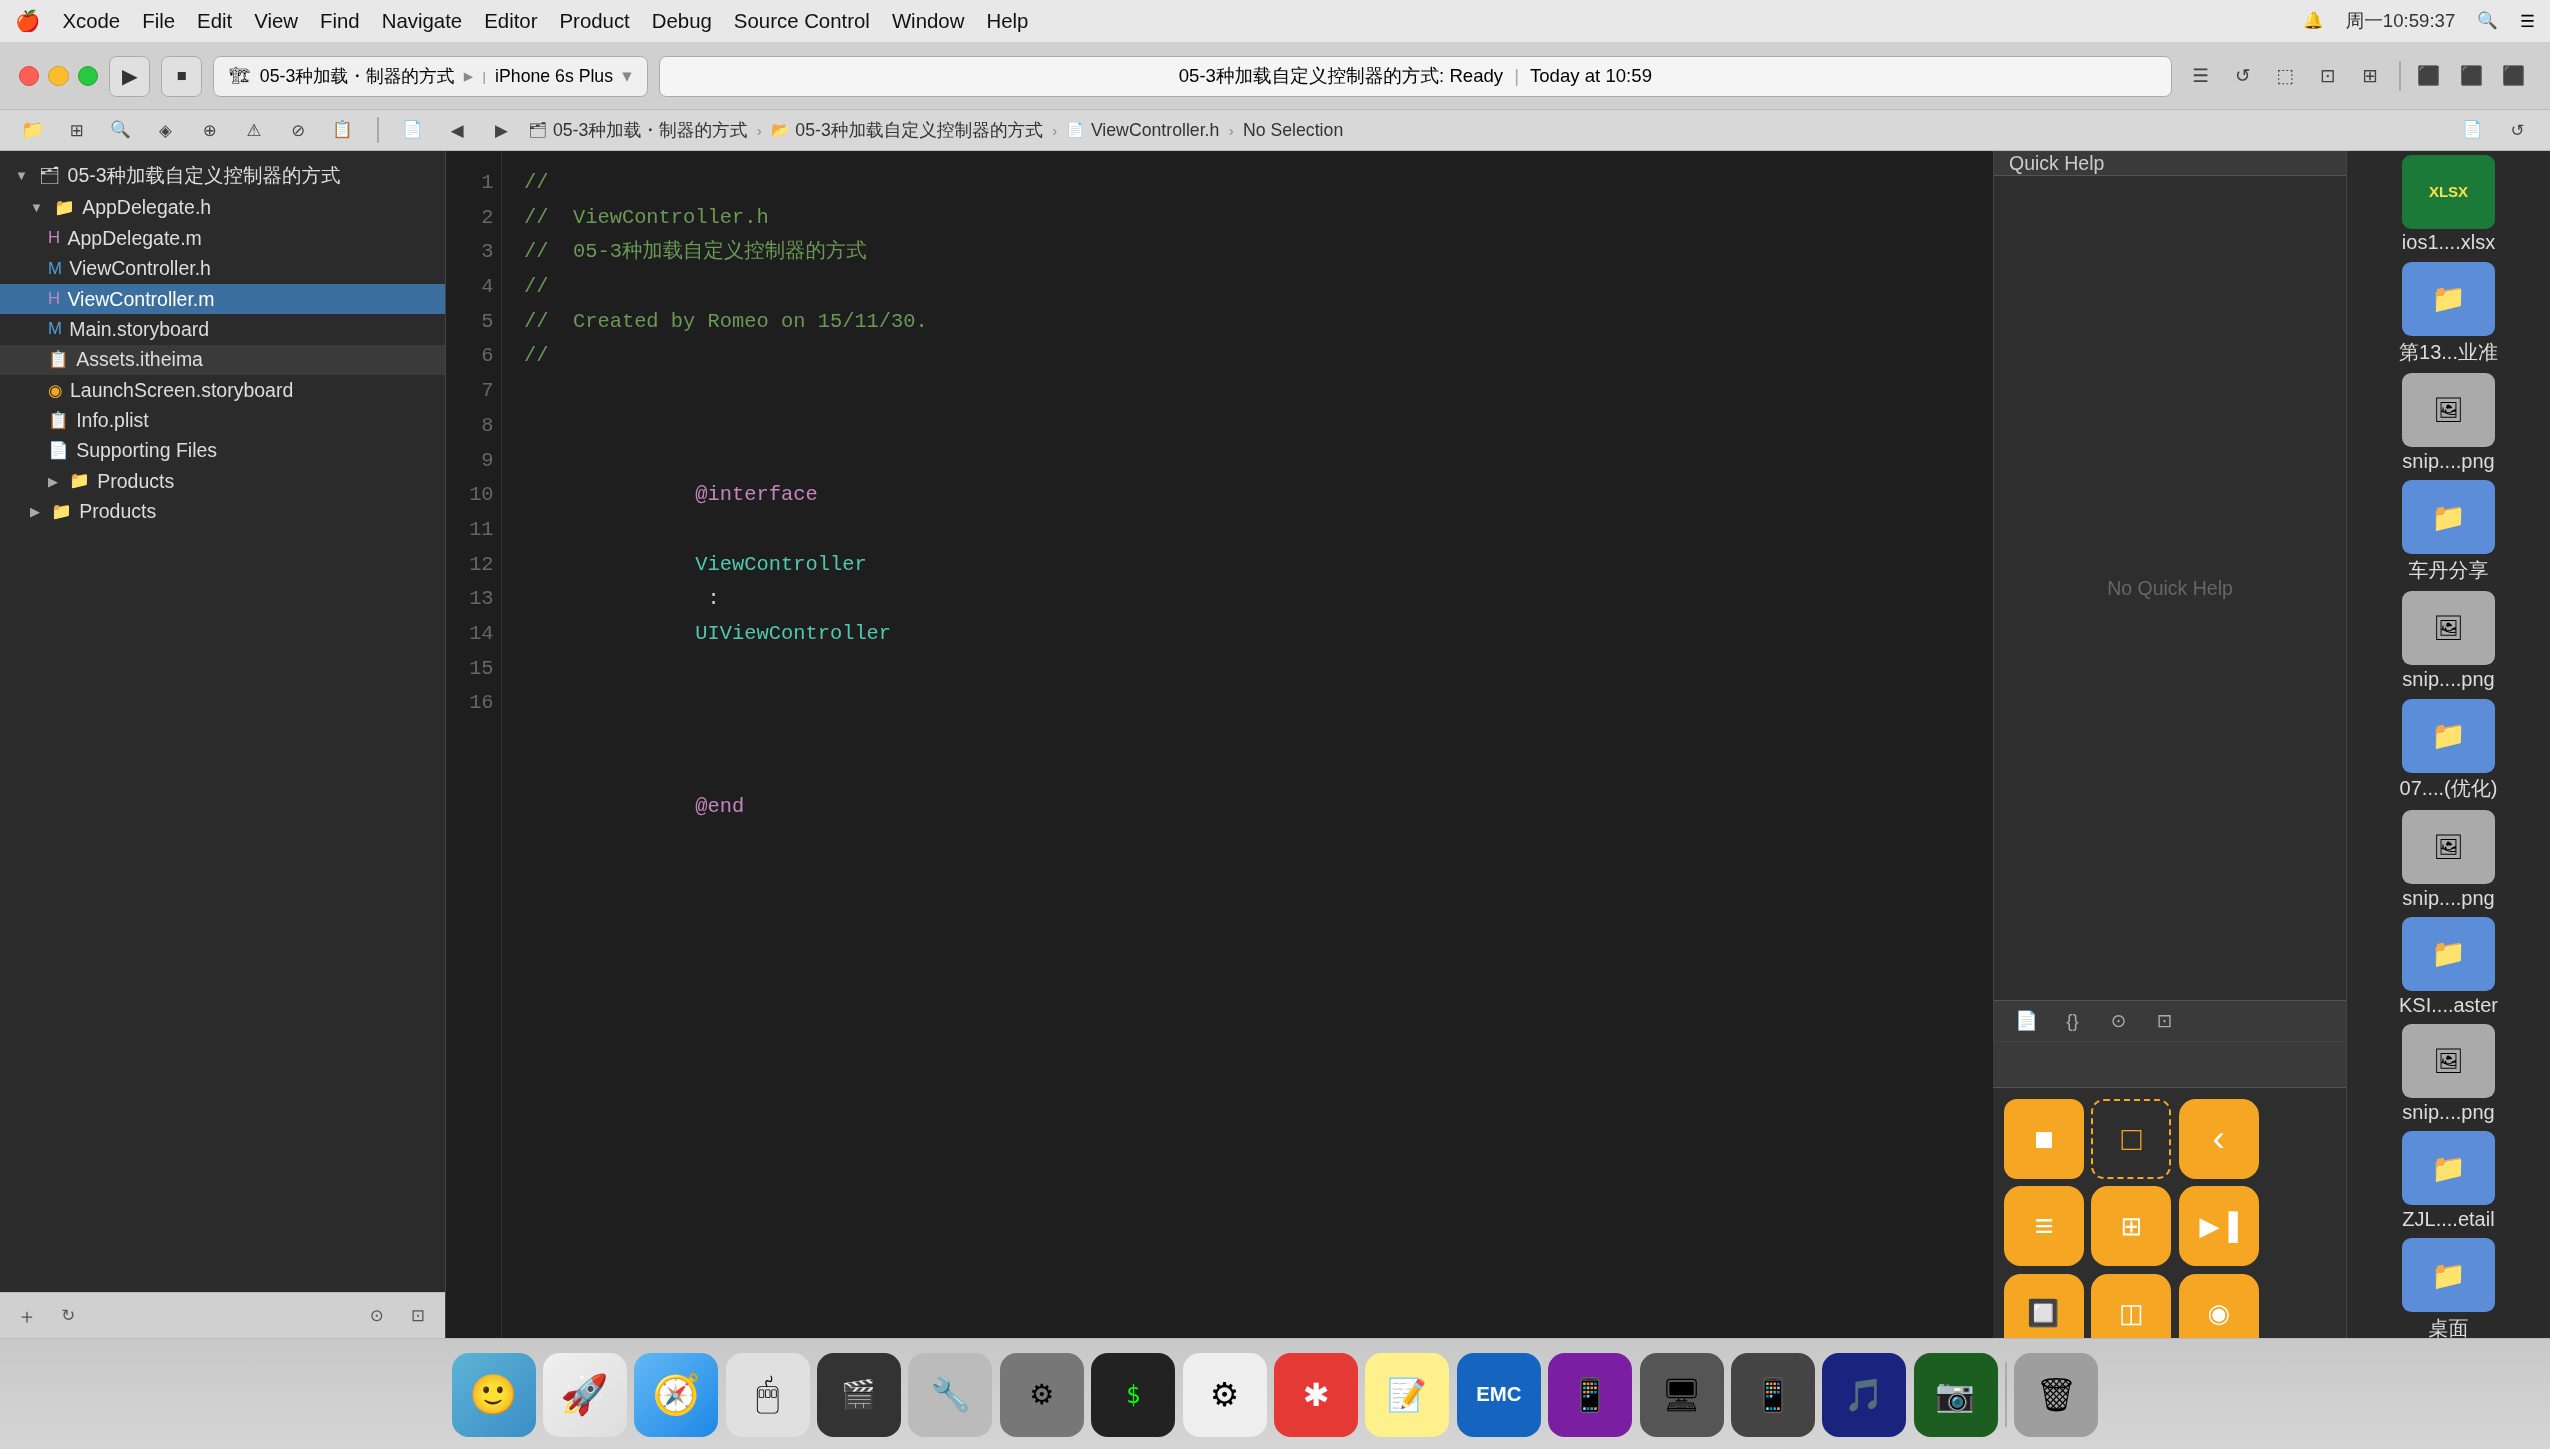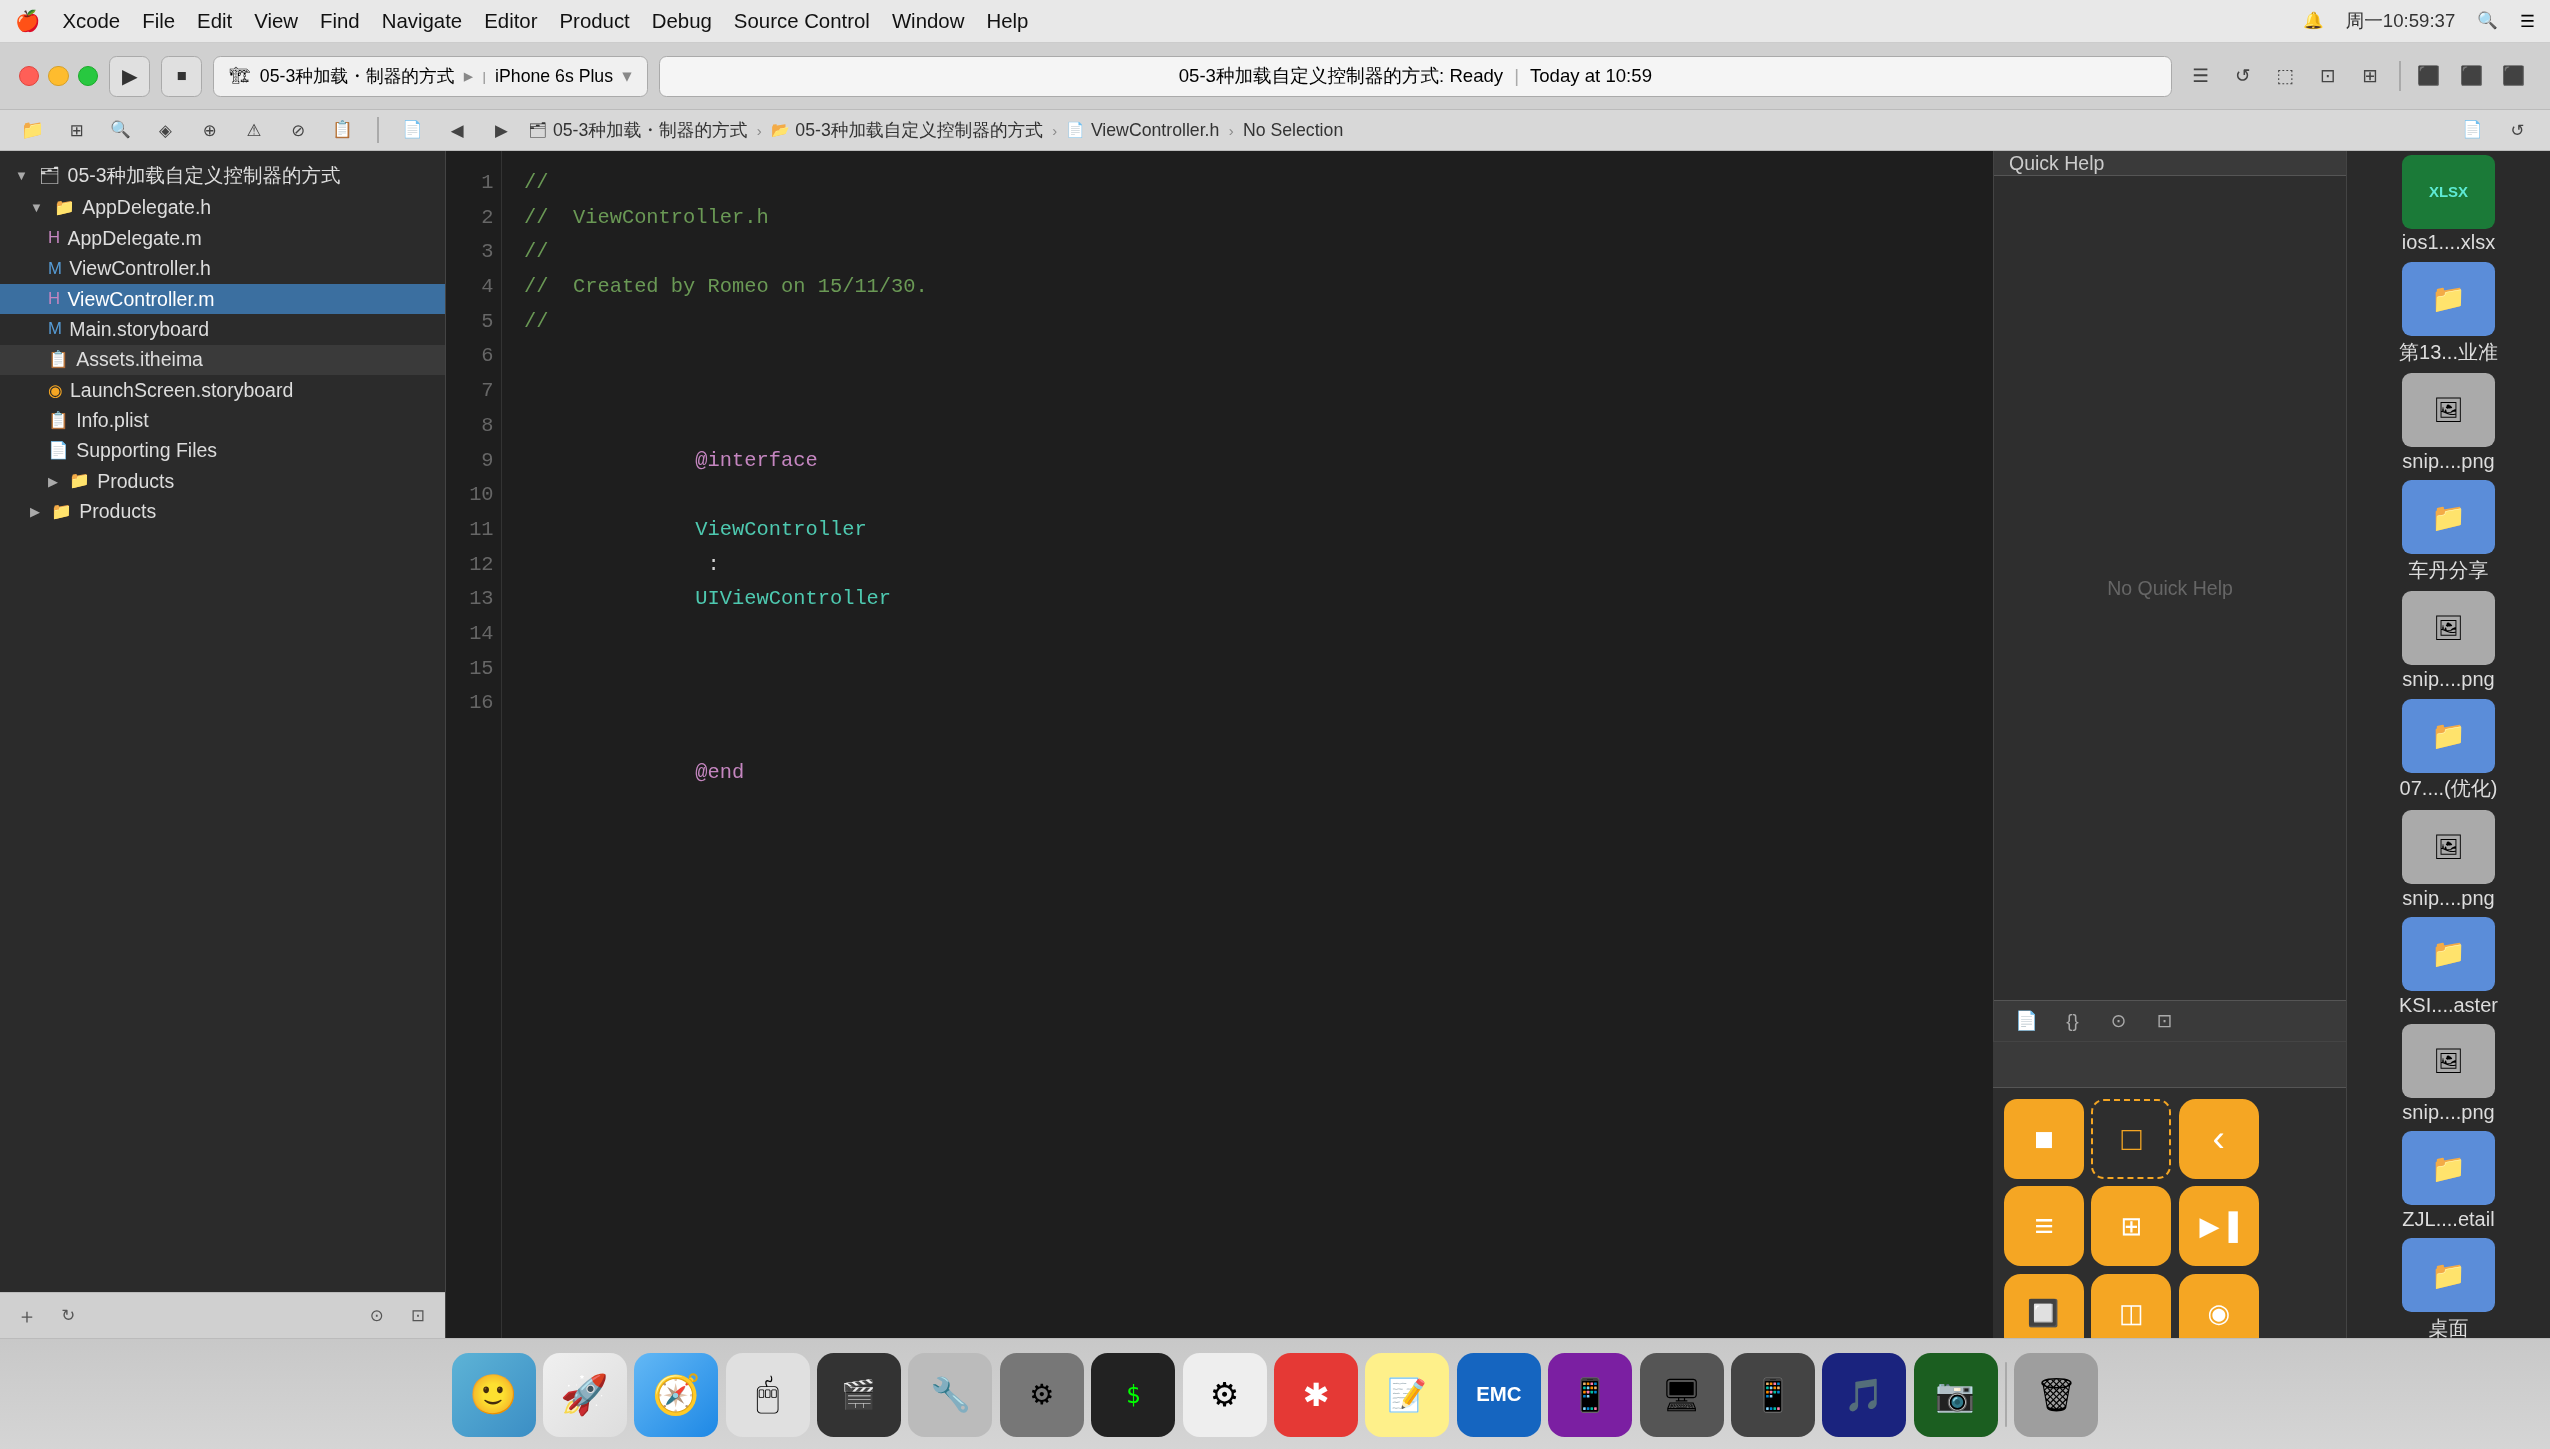--- a/index.html
+++ b/index.html
@@ -626,20 +626,21 @@
             <div>12</div>
             <div>13</div>
             <div>14</div>
             <div>15</div>
             <div>16</div>
           </div>
 
           <div class="code-area">
             <div class="code-line c-comment">//</div>
             <div class="code-line c-comment">//  ViewController.h</div>
+            <div class="code-line c-comment">//  05-3种加载自定义控制器的方式</div>
             <div class="code-line c-comment">//</div>
             <div class="code-line c-comment">//  Created by Romeo on 15/11/30.</div>
             <div class="code-line c-comment">//</div>
             <div class="code-line">&nbsp;</div>
             <div class="code-line">&nbsp;</div>
             <div class="code-line">
               <span style="color:#c586c0;">@interface</span>
               <span style="color:#d4d4d4;"> </span>
               <span style="color:#4ec9b0;">ViewController</span>
               <span style="color:#d4d4d4;"> : </span>
@@ -691,21 +692,21 @@
 
             <div class="obj-icon-btn" style="background:#f5a623;color:white;font-size:26px;">◉</div>
 
           </div>
         </div>
       </div>
 
       <div class="far-right">
 
         <div class="desktop-item">
-          <div class="desktop-icon xlsx" style="background:#1b7a38;color:#5eead4;font-size:15px;font-weight:bold;">XLSX</div>
+          <div class="desktop-icon xlsx" style="background:#1b7a38;color:#fde047;font-size:15px;font-weight:bold;">XLSX</div>
           <span class="desktop-label">ios1....xlsx</span>
         </div>
 
         <div class="desktop-item">
           <div class="desktop-icon folder" style="background:#5b8dd9;font-size:28px;">📁</div>
           <span class="desktop-label">第13...业准</span>
         </div>
 
         <div class="desktop-item">
           <div class="desktop-icon img" style="background:#aaa;font-size:24px;">🖼</div>

